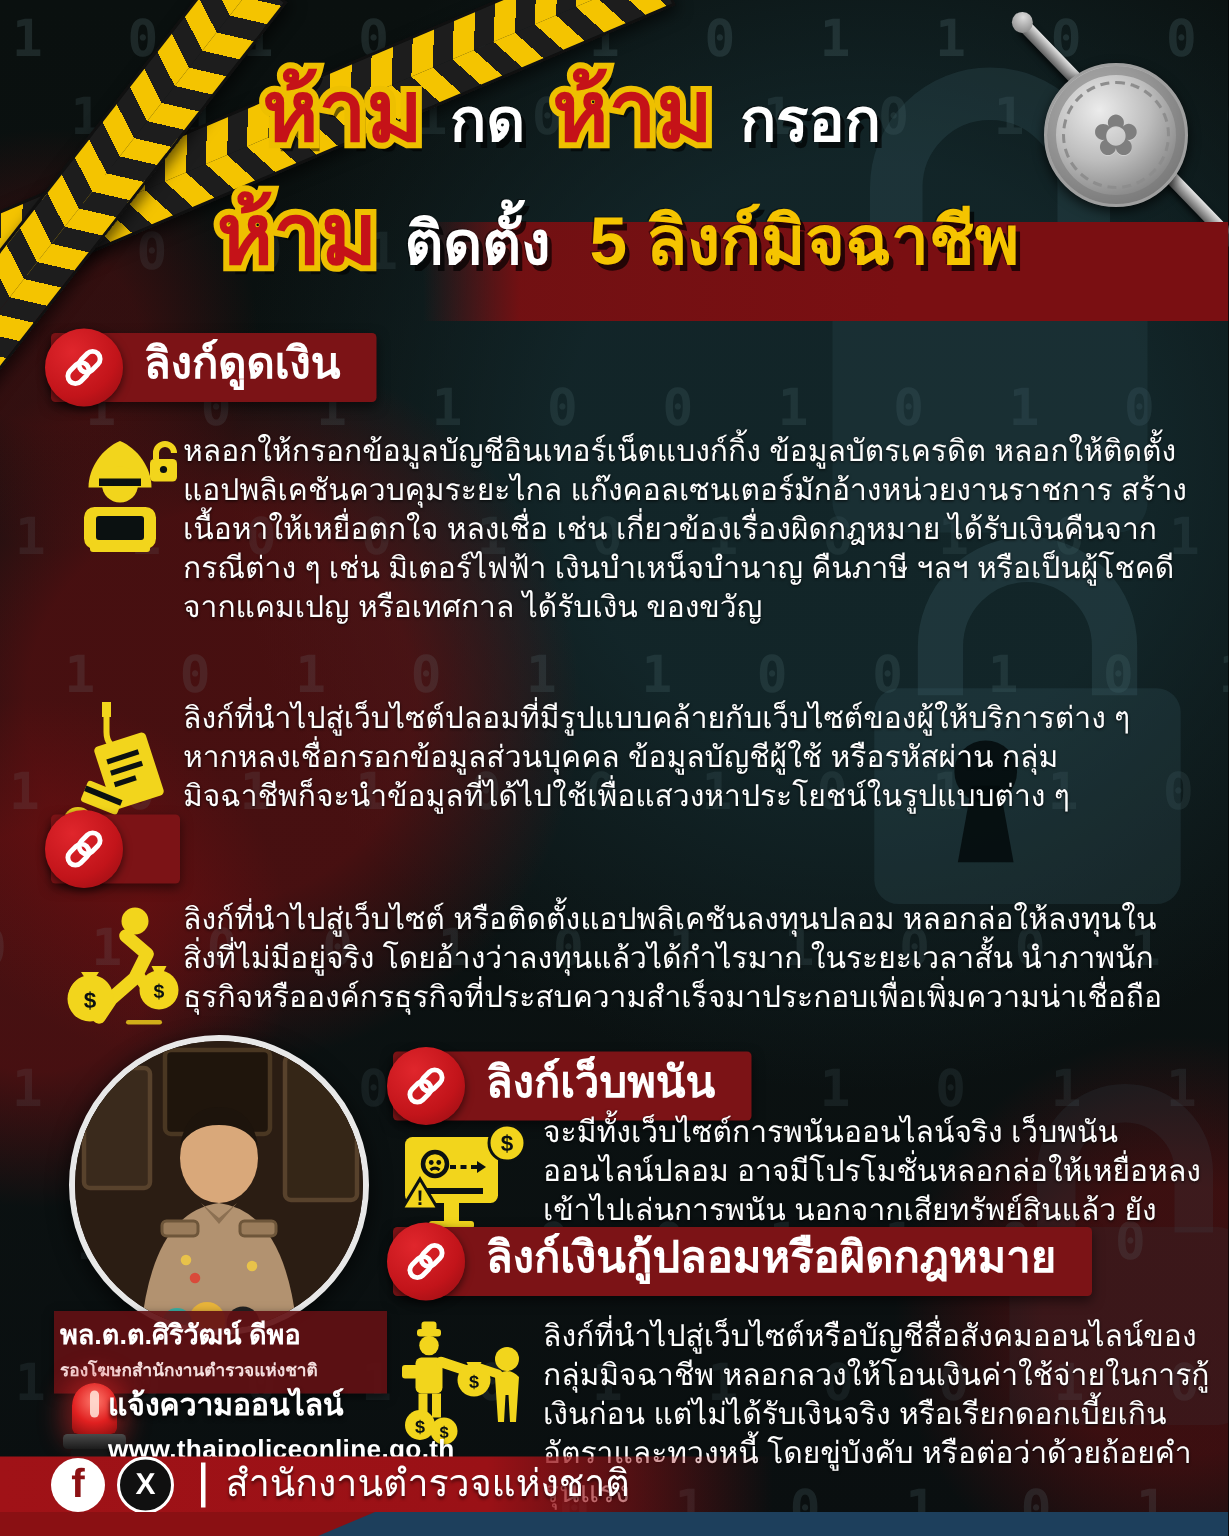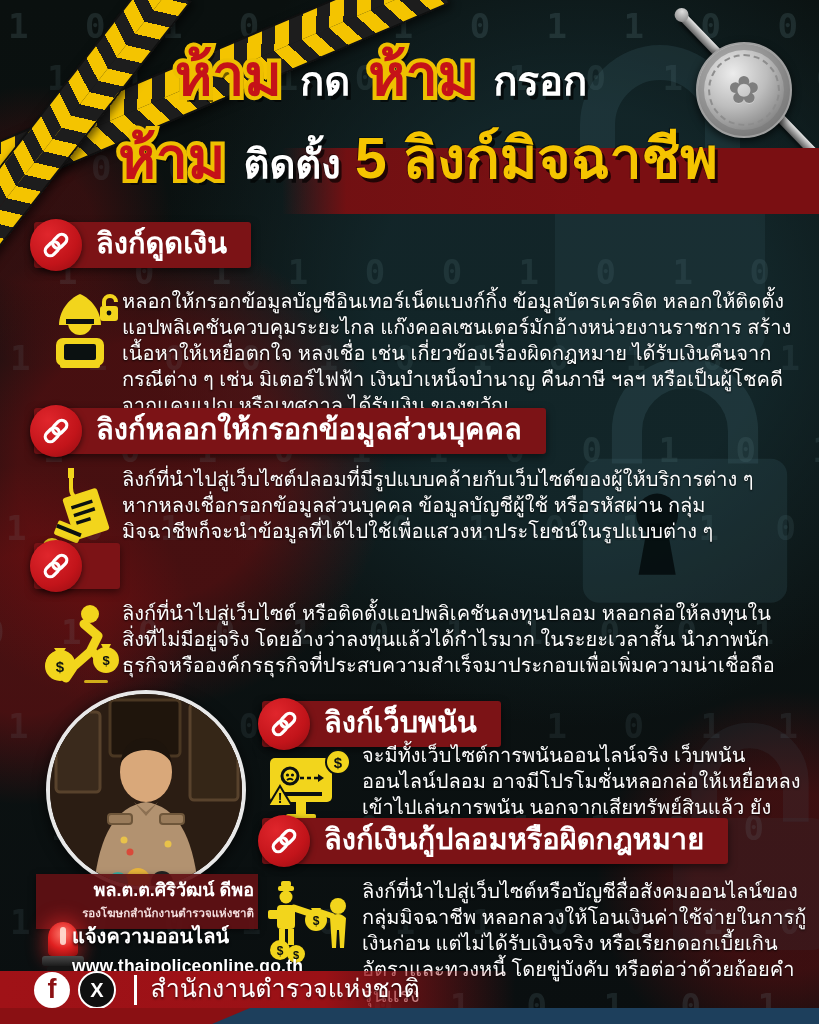--- a/index.html
+++ b/index.html
@@ -55,41 +55,41 @@
        background:linear-gradient(90deg,rgba(122,15,17,0) 0,rgba(122,15,17,.92) 12%,#7a0f12 60%);}
   .tl{position:absolute;text-align:center;font-weight:700;white-space:nowrap;}
   .tl1{left:90px;top:44px;width:580px;}
   .tl2{left:26px;top:126px;width:780px;}
   .ow{position:relative;display:inline-block;font-size:57px;line-height:1.1;margin:0 10px;}
   .ow .stroke{position:absolute;left:0;top:0;color:transparent;-webkit-text-stroke:8px #eec000;
        text-shadow:4px 6px 0 rgba(0,0,0,.55);}
   .ow .fill{position:relative;color:#c51218;}
   .w-word{display:inline-block;font-size:40px;color:#fff;margin:0 8px;line-height:1.15;
        text-shadow:3px 4px 0 rgba(0,0,0,.65),-1px -1px 0 rgba(0,0,0,.4);}
-  .y-word{display:inline-block;font-size:57px;color:#f5c400;margin:0 6px;line-height:1.15;
+  .y-word{display:inline-block;font-size:45px;color:#f5c400;margin:0 18px;line-height:1.15;
        text-shadow:3px 4px 0 rgba(0,0,0,.7),-1px -1px 0 rgba(0,0,0,.4);}
   
   .sec-header{position:absolute;height:46px;background:#7c1316;border-radius:3px;
        display:flex;align-items:center;padding:0 24px 0 62px;box-shadow:0 3px 8px rgba(0,0,0,.5);}
   .sec-header .txt{font-size:29px;font-weight:700;color:#fff;white-space:nowrap;line-height:1;padding-bottom:4px;}
   .link-badge{position:absolute;left:-4px;top:-3px;width:52px;height:52px;border-radius:50%;
        background:radial-gradient(circle at 35% 30%,#e0262c,#c2141a 60%,#8f0d12);display:flex;align-items:center;justify-content:center;
        box-shadow:0 2px 6px rgba(0,0,0,.6);}
   .sec-body{position:absolute;font-size:20px;line-height:26px;color:#fdfdfd;text-shadow:0 1px 2px rgba(0,0,0,.8);}
   .sec-icon{position:absolute;}
   .h1{left:34px;top:222px;} .b1{left:122px;top:288px;width:676px;} .i1{left:42px;top:292px;}
   .h2{left:34px;top:408px;} .b2{left:122px;top:466px;width:648px;} .i2{left:38px;top:466px;}
   .h3{left:34px;top:543px;} .b3{left:122px;top:600px;width:660px;} .i3{left:40px;top:602px;}
   .h4{left:262px;top:701px;} .b4{left:362px;top:742px;width:448px;} .i4{left:268px;top:746px;}
   .h5{left:262px;top:818px;} .b5{left:362px;top:878px;width:448px;} .i5{left:268px;top:880px;}
   
   .photo{position:absolute;left:46px;top:690px;width:192px;height:192px;border-radius:50%;
        border:4px solid #e8e8e8;overflow:hidden;box-shadow:0 4px 14px rgba(0,0,0,.7);background:#241812;}
   .nameplate{position:absolute;left:36px;top:874px;width:214px;padding:6px 4px 7px;background:rgba(98,16,19,.92);
-       text-align:right;box-shadow:0 2px 6px rgba(0,0,0,.5);}
+       text-align:left;box-shadow:0 2px 6px rgba(0,0,0,.5);}
   .nameplate .nm{font-size:18px;font-weight:700;line-height:1.2;}
   .nameplate .rk{font-size:11.5px;font-weight:700;color:#f3dede;margin-top:2px;}
   
   .siren{position:absolute;left:40px;top:922px;width:46px;height:54px;}
   .siren .dome{position:absolute;left:8px;top:0;width:30px;height:34px;border-radius:15px 15px 4px 4px;
        background:radial-gradient(circle at 50% 35%,#ff7a6d,#e02020 55%,#8a0f0f);
        box-shadow:0 0 16px 6px rgba(230,40,40,.45);}
   .siren .dome::before{content:"";position:absolute;left:12px;top:5px;width:6px;height:18px;border-radius:3px;background:rgba(255,230,220,.85);}
   .siren .base{position:absolute;left:2px;top:34px;width:42px;height:10px;border-radius:3px;background:linear-gradient(#4a4a4a,#1c1c1c);}
   .siren .base2{position:absolute;left:7px;top:44px;width:32px;height:7px;border-radius:2px;background:#151515;}
@@ -187,31 +187,20 @@
       <rect x="14" y="46" width="48" height="28" rx="7" fill="#f2d51c"></rect>
       <rect x="22" y="52" width="32" height="16" rx="2" fill="#0b1111"></rect>
       <rect x="18" y="70" width="40" height="6" rx="2" fill="#f2d51c"></rect>
       <rect x="58" y="14" width="18" height="15" rx="3" fill="#f2d51c"></rect>
       <path d="M62 14 v-4 a6 6 0 0 1 12 0" fill="none" stroke="#f2d51c" stroke-width="4"></path>
       <circle cx="67" cy="21" r="2.4" fill="#0b1111"></circle>
     </svg>
   </div>
   <div class="sec-body b1">หลอกให้กรอกข้อมูลบัญชีอินเทอร์เน็ตแบงก์กิ้ง ข้อมูลบัตรเครดิต หลอกให้ติดตั้งแอปพลิเคชันควบคุมระยะไกล แก๊งคอลเซนเตอร์มักอ้างหน่วยงานราชการ สร้างเนื้อหาให้เหยื่อตกใจ หลงเชื่อ เช่น เกี่ยวข้องเรื่องผิดกฎหมาย  ได้รับเงินคืนจากกรณีต่าง ๆ เช่น มิเตอร์ไฟฟ้า เงินบำเหน็จบำนาญ คืนภาษี ฯลฯ หรือเป็นผู้โชคดีจากแคมเปญ หรือเทศกาล ได้รับเงิน ของขวัญ</div>
 
-  <div class="sec-header h2">
-    <span class="link-badge">
-      <svg width="30" height="30" viewBox="0 0 24 24">
-          <g fill="none" stroke="#fff" stroke-width="2.6" transform="rotate(-45 12 12)">
-            <rect x="1.5" y="8" width="12.5" height="8" rx="4"></rect>
-            <rect x="10" y="8" width="12.5" height="8" rx="4"></rect>
-          </g>
-        </svg>
-    </span>
-    <span class="txt">ลิงก์หลอกให้กรอกข้อมูลส่วนบุคคล</span>
-  </div>
   <div class="sec-icon i2">
     <svg width="86" height="96" viewBox="0 0 86 96">
       <rect x="30" y="2" width="6" height="10" fill="#f2d51c"></rect>
       <path d="M33 12 v10 q0 10 10 12" fill="none" stroke="#f2d51c" stroke-width="4"></path>
       <g transform="rotate(-18 48 48)">
         <rect x="30" y="26" width="36" height="44" rx="3" fill="#f2d51c"></rect>
         <rect x="36" y="36" width="22" height="3.5" fill="#0b1111"></rect>
         <rect x="36" y="44" width="22" height="3.5" fill="#0b1111"></rect>
         <rect x="36" y="52" width="15" height="3.5" fill="#0b1111"></rect>
       </g>

